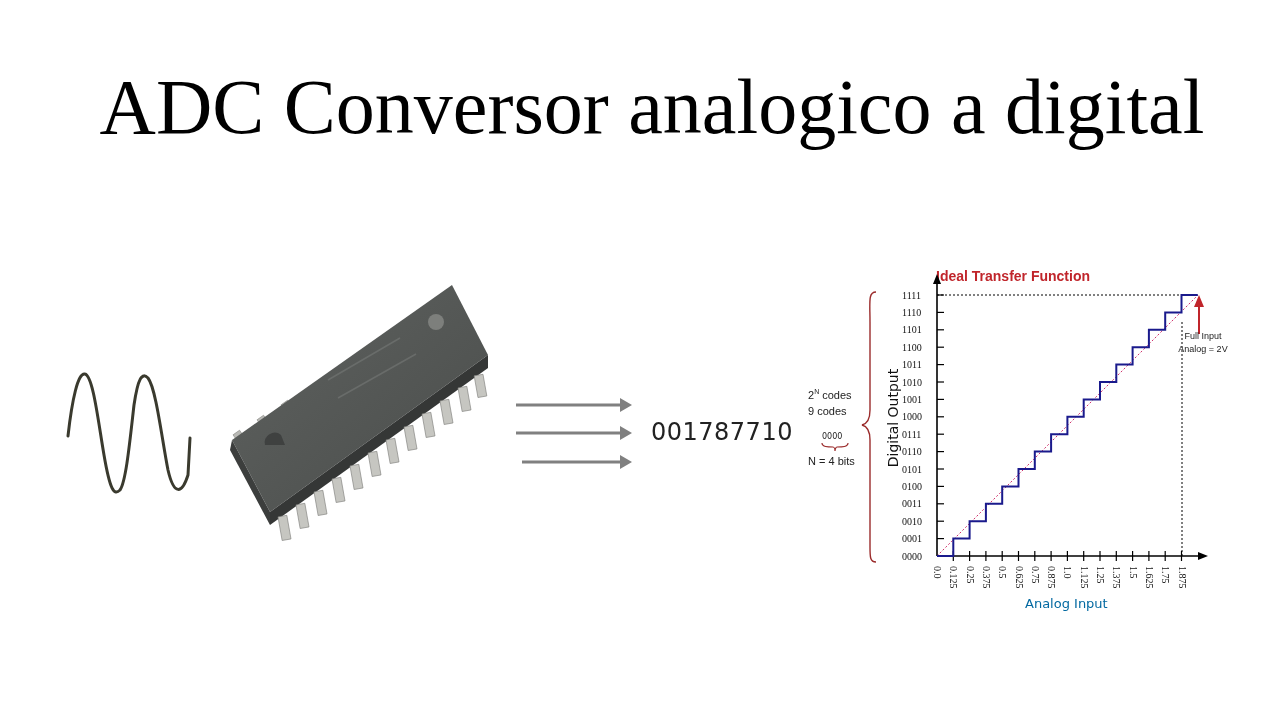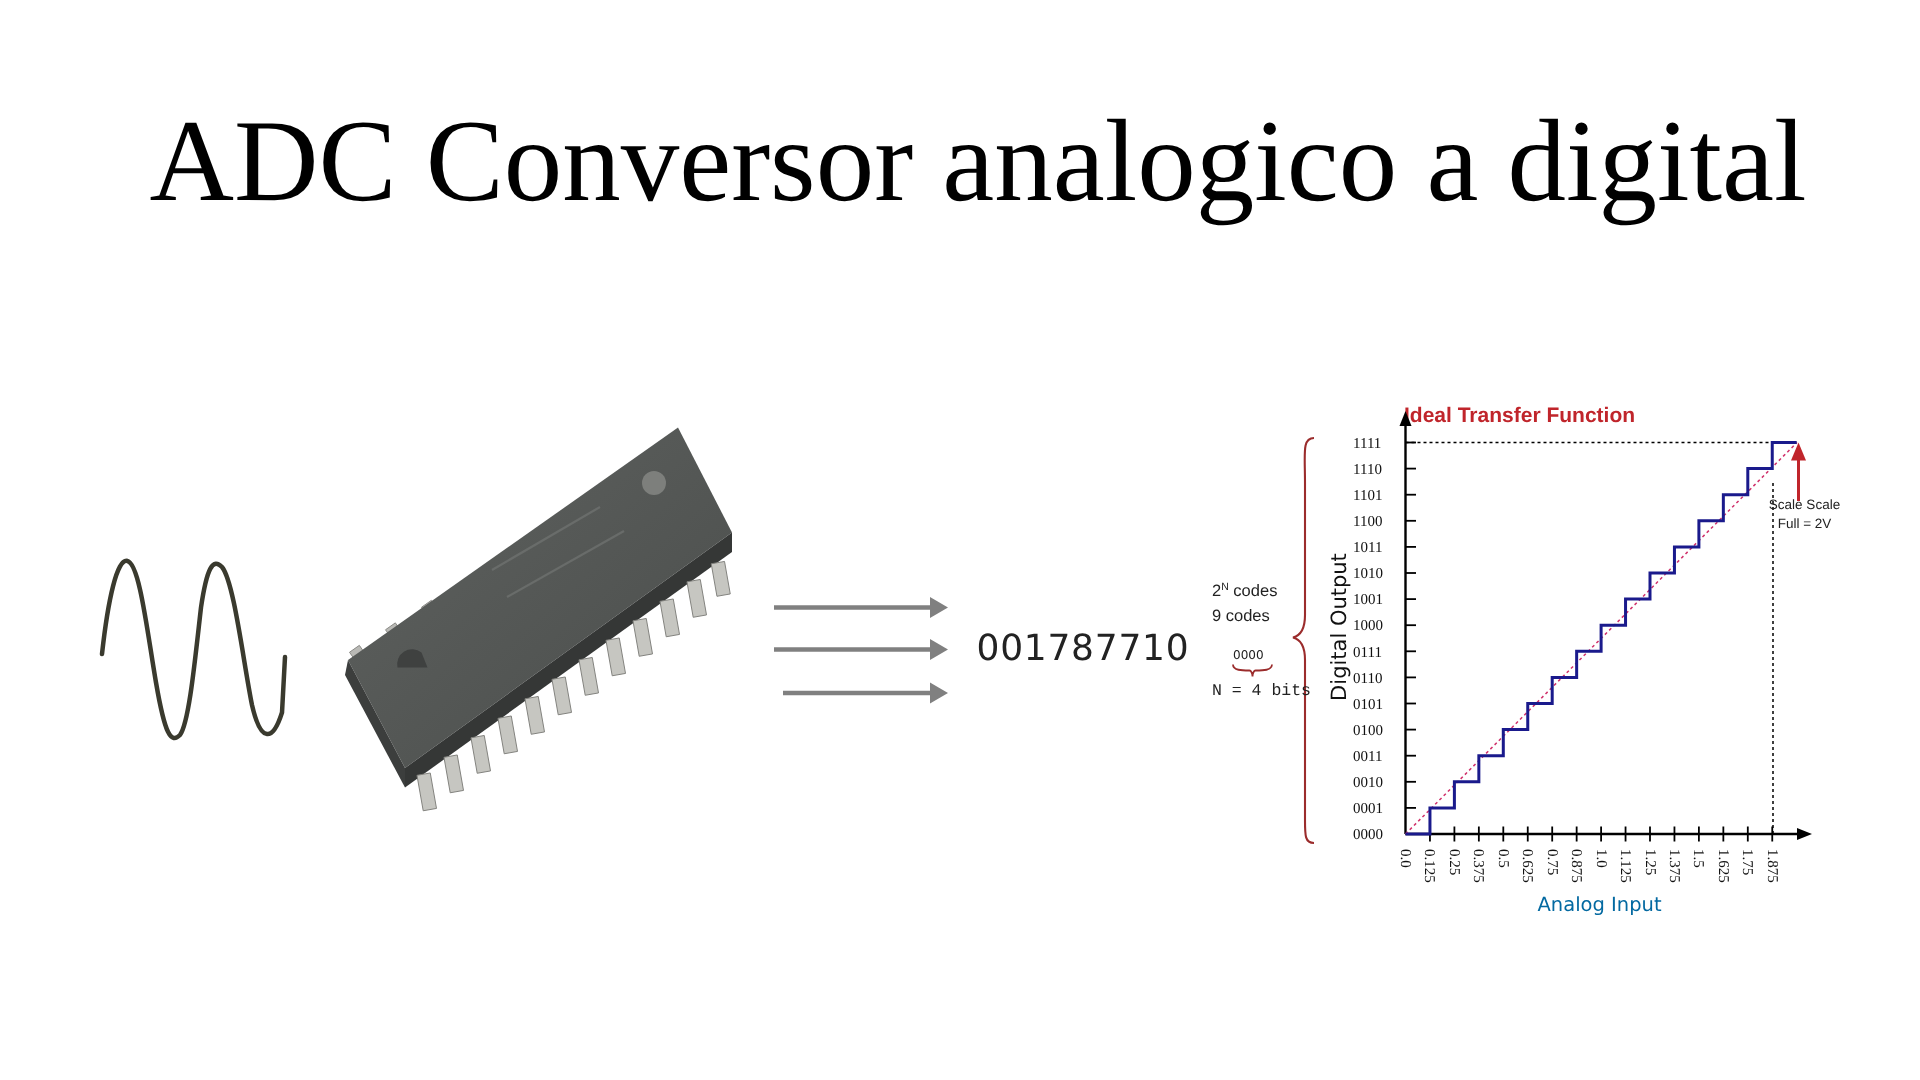--- a/index.html
+++ b/index.html
@@ -16,21 +16,21 @@
   .chart-wrap { position: absolute; left: 806px; top: 262px; width: 420px; height: 360px; background: #fff; }
   .chart-title { position: absolute; left: 936px; top: 268px; font-weight: bold; font-size: 14px; color: #c0252b; font-family: "Liberation Sans", sans-serif; }
   .ylabel {
     position: absolute; left: 838px; top: 410px; transform: rotate(-90deg); transform-origin: center;
     font-size: 14px; color: #111; font-family: "DejaVu Sans", sans-serif; width: 110px; text-align: center;
   }
   .xlabel { position: absolute; left: 1025px; top: 596px; font-size: 13px; color: #0369a1; font-family: "DejaVu Sans", sans-serif; }
   .codes { position: absolute; left: 808px; top: 384px; width: 56px; text-align: left; font-family: Liberation Sans, sans-serif; font-size: 11px; color: #222; line-height: 16px; }
   .codes sup { font-size: 7px; }
   .zero { position: absolute; left: 822px; top: 432px; font-size: 8px; color: #222; font-family: "DejaVu Sans", sans-serif; }
-  .nbits { position: absolute; left: 808px; top: 455px; font-size: 11px; color: #222; font-family: Liberation Mono, monospace; }
+  .nbits { position: absolute; left: 808px; top: 455px; font-size: 11px; color: #222; font-family: Liberation Sans, sans-serif; }
   .fs { position: absolute; left: 1178px; top: 330px; font-size: 9px; color: #222; text-align: center; line-height: 13px; font-family: "Liberation Sans", sans-serif; width: 50px; overflow: hidden; white-space: nowrap; }
 </style>
 </head>
 <body>
 
 <div class="title">ADC Conversor analogico a digital</div>
 
 <svg class="abs" style="left:60px;top:360px" width="140" height="140" viewBox="0 0 140 140">
   <path d="M8,76 C12,40 18,12 25,14 C33,16 38,60 44,95 C50,130 54,136 60,130 C66,122 70,80 74,45 C78,18 82,12 88,18 C96,28 102,80 108,110 C114,136 122,134 128,115 L130,78" fill="none" stroke="#3a3a2e" stroke-width="3" stroke-linecap="round"></path>
 </svg>
@@ -194,15 +194,15 @@
 <div class="codes">
   <div><span>2</span><sup>N</sup><span> codes</span></div>
   <div>9 codes</div>
 </div>
 <div class="zero">0000</div>
 <svg class="abs" style="left:820px;top:442px" width="30" height="10" viewBox="0 0 30 10">
   <path d="M2,1 C2,5 8,5 13,5 C14,5 15,7 15,9 C15,7 16,5 17,5 C22,5 28,5 28,1" fill="none" stroke="#9b2c2c" stroke-width="1.2"></path>
 </svg>
 <div class="nbits">N = 4 bits</div>
 <div class="fs">
-  <div>Scale Scale</div>
-  <div>Full = 2V</div>
+  <div>Full Input</div>
+  <div>Analog = 2V</div>
 </div>
 
 </body></html>

